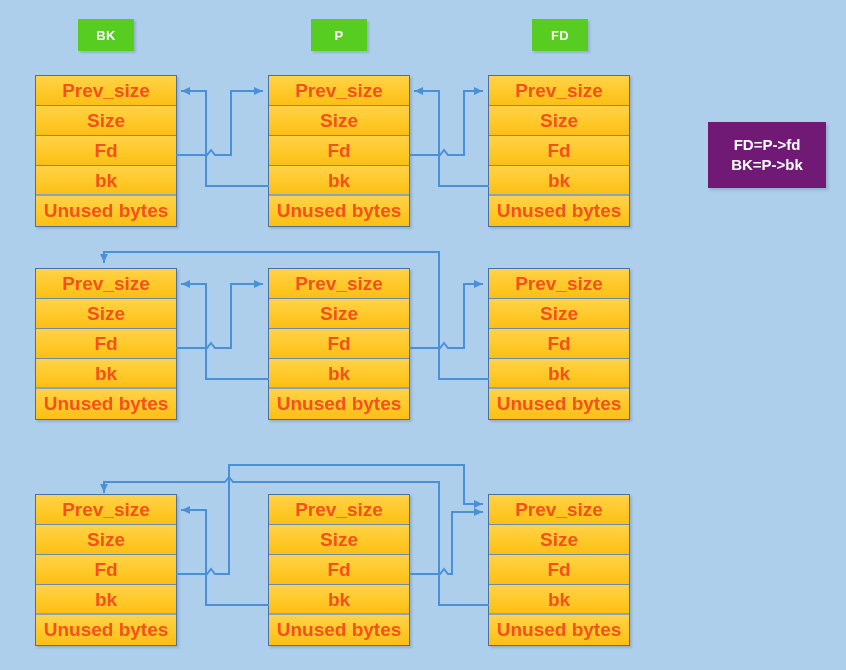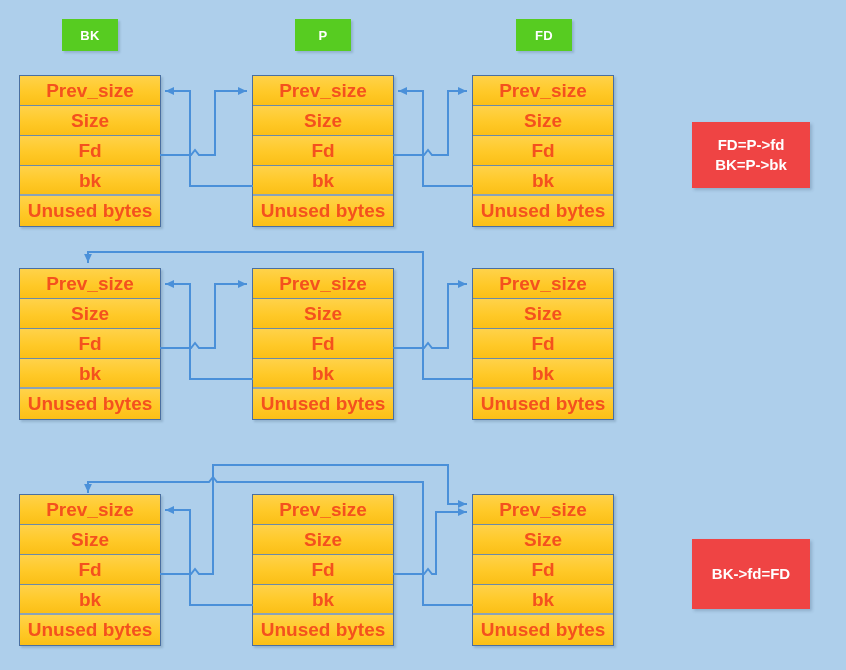--- a/index.html
+++ b/index.html
@@ -4,21 +4,21 @@
 <title>Unlink Diagram</title>
 <style>
   html,body{margin:0;padding:0;}
   body{
     width:846px;height:670px;
     background:#aecfeb;
     font-family:"Liberation Sans", sans-serif;
     overflow:hidden;
     position:relative;
   }
-  #stage{position:absolute;left:0;top:0;width:722px;height:670px;}
+  #stage{position:absolute;left:16px;top:0;width:722px;height:670px;}
 
   
   .tag{
     position:absolute;
     width:56px;height:32px;
     background:#57cc21;
     color:#ffffff;
     font-size:13px;
     font-weight:bold;
     display:flex;align-items:center;justify-content:center;
@@ -46,21 +46,21 @@
     border-bottom:1px solid #6b8aa8;
     box-sizing:border-box;
     white-space:nowrap;
   }
   .cell:last-child{border-bottom:none;}
   .cell.gap{border-bottom:2px solid #8aa3b8;}
 
   
   .note{
     position:absolute;
-    background:#ef4444;
+    background:#701a75;
     color:#ffffff;
     font-weight:bold;
     font-size:15px;
     display:flex;flex-direction:column;
     align-items:center;justify-content:center;
     box-shadow:2px 2px 3px rgba(70,100,130,.30);
     line-height:1.35;
   }
 
   
@@ -155,23 +155,20 @@
     <div class="cell">Size</div>
     <div class="cell">Fd</div>
     <div class="cell gap">bk</div>
     <div class="cell">Unused bytes</div>
   </div>
 
   <div class="note" style="left:692px;top:122px;width:118px;height:66px;">
     <div>FD=P-&gt;fd</div>
     <div>BK=P-&gt;bk</div>
   </div>
-  <div class="note" style="left:692px;top:539px;width:118px;height:70px;">
-    <div>BK-&gt;fd=FD</div>
-  </div>
 
   <svg id="wires" viewBox="0 0 846 670">
     <defs>
       <marker id="ah" markerWidth="9" markerHeight="9" refX="8" refY="4.5" orient="auto" markerUnits="userSpaceOnUse">
         <path d="M0,0.6 L8.5,4.5 L0,8.4 Z" fill="#4a90d9"></path>
       </marker>
     </defs>
 
     <g>
       <path class="wire" d="M161,155 L191,155 L195,150 L199,155 L215,155 L215,91 L246,91" marker-end="url(#ah)"></path>

